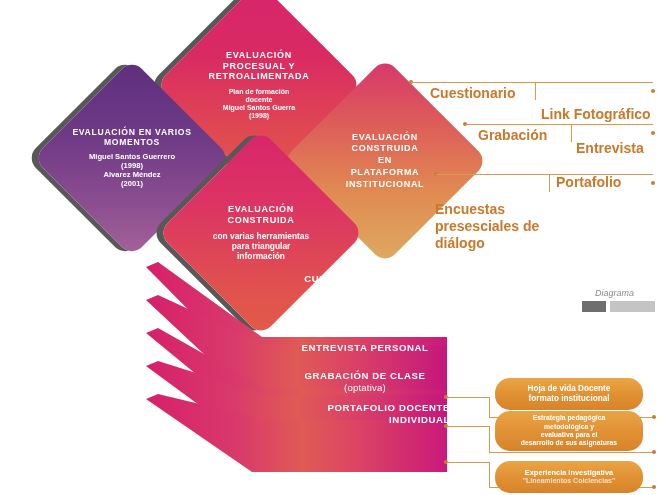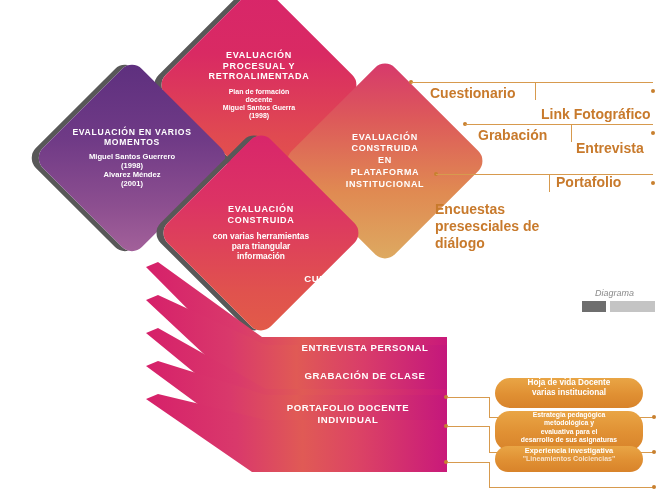--- a/index.html
+++ b/index.html
@@ -138,25 +138,25 @@
 
   
   .obox {
     position: absolute;
     border-radius: 15px;
     background: linear-gradient(180deg, #e9a545 0%, #e09033 55%, #d8832a 100%);
     color: #ffffff;
     font-weight: bold;
     text-align: center;
     display: flex;
-    align-items: flex-start;
+    align-items: center;
     justify-content: center;
     line-height: 1.25;
     box-sizing: border-box;
-    padding: 0 6px;
+    padding: 16px 6px;
   }
   .obox-sub { font-weight: bold; }
 
   
   #legend { position: absolute; }
   #legend-label {
     position: absolute;
     font-style: italic;
     font-size: 9px;
     color: #8a8a8a;
@@ -297,37 +297,38 @@
   </div>
   <div class="chev-label" style="left:285px; top:297px; width:160px;">
     <div>GALERIA FOTOGRÁFICA</div>
     <div>DEL DOCENTE</div>
   </div>
   <div class="chev-label" style="left:285px; top:342px; width:160px;">
     <div>ENTREVISTA PERSONAL</div>
   </div>
   <div class="chev-label" style="left:285px; top:370px; width:160px;">
     <div>GRABACIÓN DE CLASE</div>
-  </div>
-  <div class="chev-label" style="left:268px; top:402px; width:160px;">
+    <div class="opt">(optativa)</div>
+  </div>
+  <div class="chev-label" style="left:290px; top:402px; width:160px;text-align:right;">
     <div>PORTAFOLIO DOCENTE</div>
     <div>INDIVIDUAL</div>
   </div>
 
   <div class="tool-group">
     <span class="tool-dot" style="left:444px; top:395px;"></span>
     <span class="tool-line" style="left:447px; top:397px; width:42px;"></span>
     <span class="tool-vline" style="left:489px; top:397px; height:21px;"></span>
     <span class="tool-line" style="left:489px; top:417px; width:165px;"></span>
     <span class="tool-dot" style="left:652px; top:415px;"></span>
   </div>
   <div class="obox" style="left:495px; top:378px; width:148px; height:30px; font-size:8.2px;">
     <div>
       <div>Hoja de vida Docente</div>
-      <div>varias institucional</div>
+      <div>formato institucional</div>
     </div>
   </div>
 
   <div class="tool-group">
     <span class="tool-dot" style="left:444px; top:424px;"></span>
     <span class="tool-line" style="left:447px; top:426px; width:42px;"></span>
     <span class="tool-vline" style="left:489px; top:426px; height:27px;"></span>
     <span class="tool-line" style="left:489px; top:452px; width:165px;"></span>
     <span class="tool-dot" style="left:652px; top:450px;"></span>
   </div>
@@ -340,21 +341,21 @@
     </div>
   </div>
 
   <div class="tool-group">
     <span class="tool-dot" style="left:444px; top:460px;"></span>
     <span class="tool-line" style="left:447px; top:462px; width:42px;"></span>
     <span class="tool-vline" style="left:489px; top:462px; height:26px;"></span>
     <span class="tool-line" style="left:489px; top:487px; width:165px;"></span>
     <span class="tool-dot" style="left:652px; top:485px;"></span>
   </div>
-  <div class="obox" style="left:495px; top:446px; width:148px; height:26px; font-size:7.4px;">
+  <div class="obox" style="left:495px; top:461px; width:148px; height:26px; font-size:7.4px;">
     <div>
       <div>Experiencia investigativa</div>
       <div class="obox-sub" style="opacity:.72; font-size:7px;">"Lineamientos Colciencias"</div>
     </div>
   </div>
 
   <div id="legend">
     <div id="legend-label" style="left:595px; top:288px;">Diagrama</div>
     <span class="legend-sw" style="left:582px; top:301px; width:24px; background:#6e6e6e;"></span>
     <span class="legend-sw" style="left:610px; top:301px; width:45px; background:#c4c4c4;"></span>

